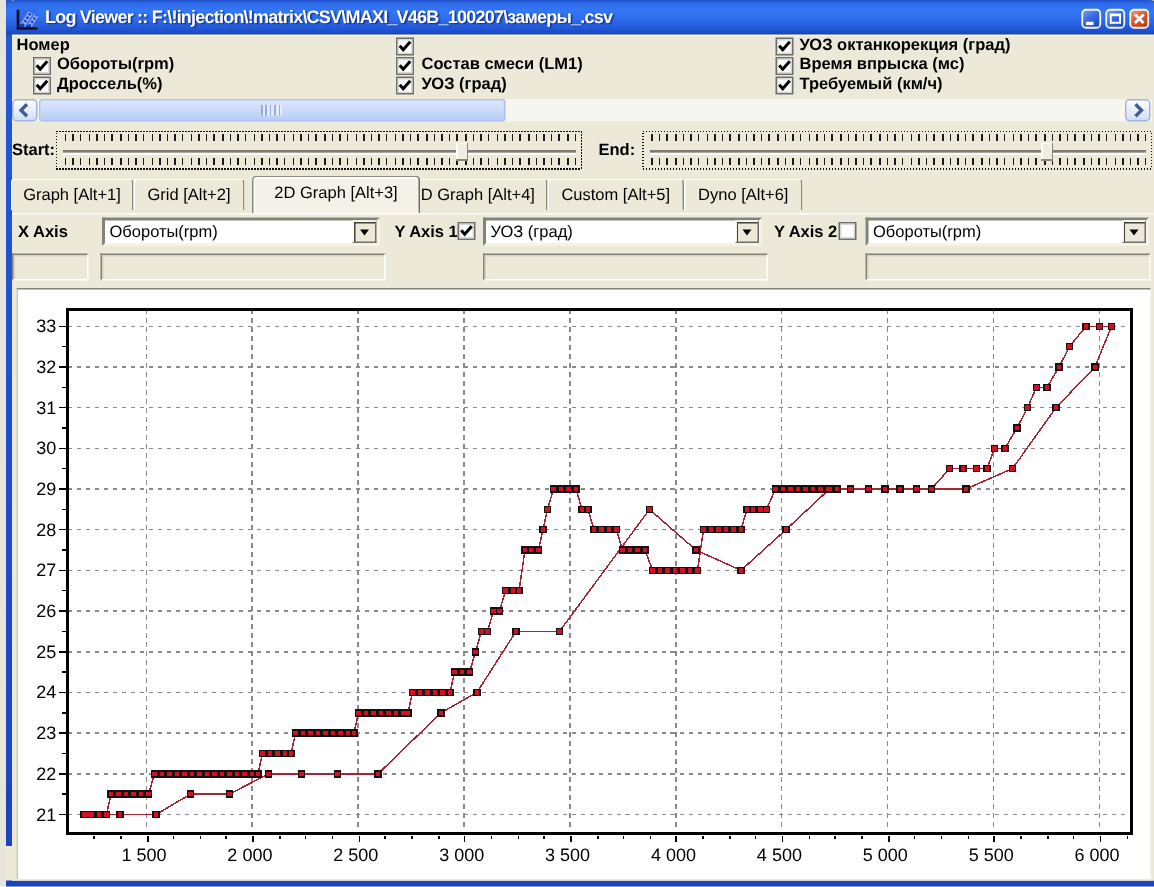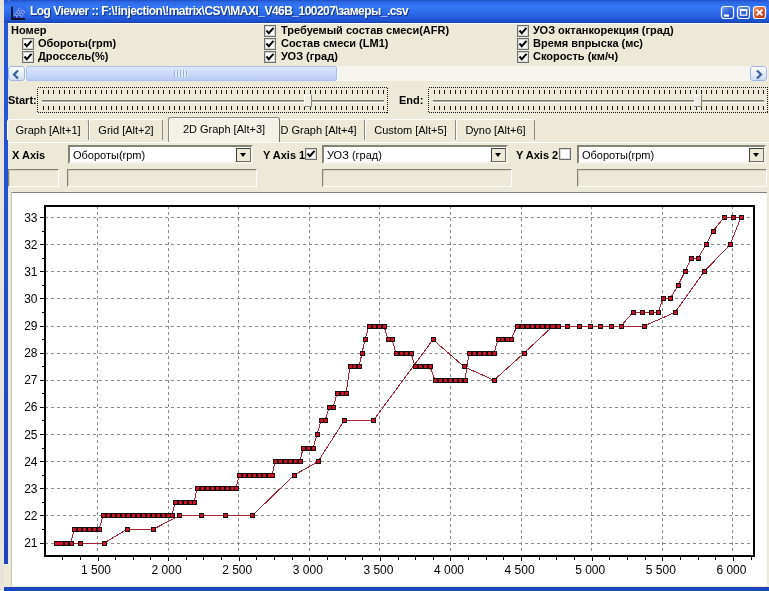--- a/index.html
+++ b/index.html
@@ -76,26 +76,25 @@
     <rect x="33.5" y="1.5" width="12" height="12" rx="2.5" fill="url(#bg2)" stroke="#F4F8FE" stroke-width="1.2"></rect>
     <rect x="4" y="9.5" width="5" height="2.2" fill="#fff"></rect>
     <path d="M20.5 5 h6.2 v5.2 h-6.2 z" fill="none" stroke="#fff" stroke-width="1.3"></path>
     <rect x="20" y="4" width="7.2" height="1.8" fill="#fff"></rect>
     <path d="M36.6 4.6 L42.4 10.4 M42.4 4.6 L36.6 10.4" stroke="#fff" stroke-width="1.9"></path>
   </svg>
 
   <div class="txt" style="left:7px;top:24px;">Номер</div>
   <div class="txt" style="left:34px;top:37px;">Обороты(rpm)</div>
   <div class="txt" style="left:34px;top:50px;">Дроссель(%)</div>
-  <div class="txt" style="left:277px;top:24px;">Требуемый состав смеси(AFR)</div>
   <div class="txt" style="left:277px;top:37px;">Состав смеси (LM1)</div>
   <div class="txt" style="left:277px;top:50px;">УОЗ (град)</div>
   <div class="txt" style="left:529px;top:24px;">УОЗ октанкорекция (град)</div>
   <div class="txt" style="left:529px;top:37px;">Время впрыска (мс)</div>
-  <div class="txt" style="left:529px;top:50px;">Скорость (км/ч)</div>
+  <div class="txt" style="left:529px;top:50px;">Требуемый (км/ч)</div>
 
   <svg class="abs" style="left:0;top:0" width="769" height="180" viewBox="0 0 769 180">
     <rect x="18.5" y="38.5" width="11" height="11" fill="#fff" stroke="#6E6E6E"></rect>
       <rect x="19.5" y="39.5" width="9" height="9" fill="none" stroke="#C0C0B8" stroke-width="1" opacity="0.6"></rect>
       <path d="M20.5 43.5 L22.8 46.2 L27.5 40.8" fill="none" stroke="#000" stroke-width="2"></path>
       <rect x="18.5" y="51.5" width="11" height="11" fill="#fff" stroke="#6E6E6E"></rect>
       <rect x="19.5" y="52.5" width="9" height="9" fill="none" stroke="#C0C0B8" stroke-width="1" opacity="0.6"></rect>
       <path d="M20.5 56.5 L22.8 59.2 L27.5 53.8" fill="none" stroke="#000" stroke-width="2"></path>
       <rect x="260.5" y="25.5" width="11" height="11" fill="#fff" stroke="#6E6E6E"></rect>
       <rect x="261.5" y="26.5" width="9" height="9" fill="none" stroke="#C0C0B8" stroke-width="1" opacity="0.6"></rect>

